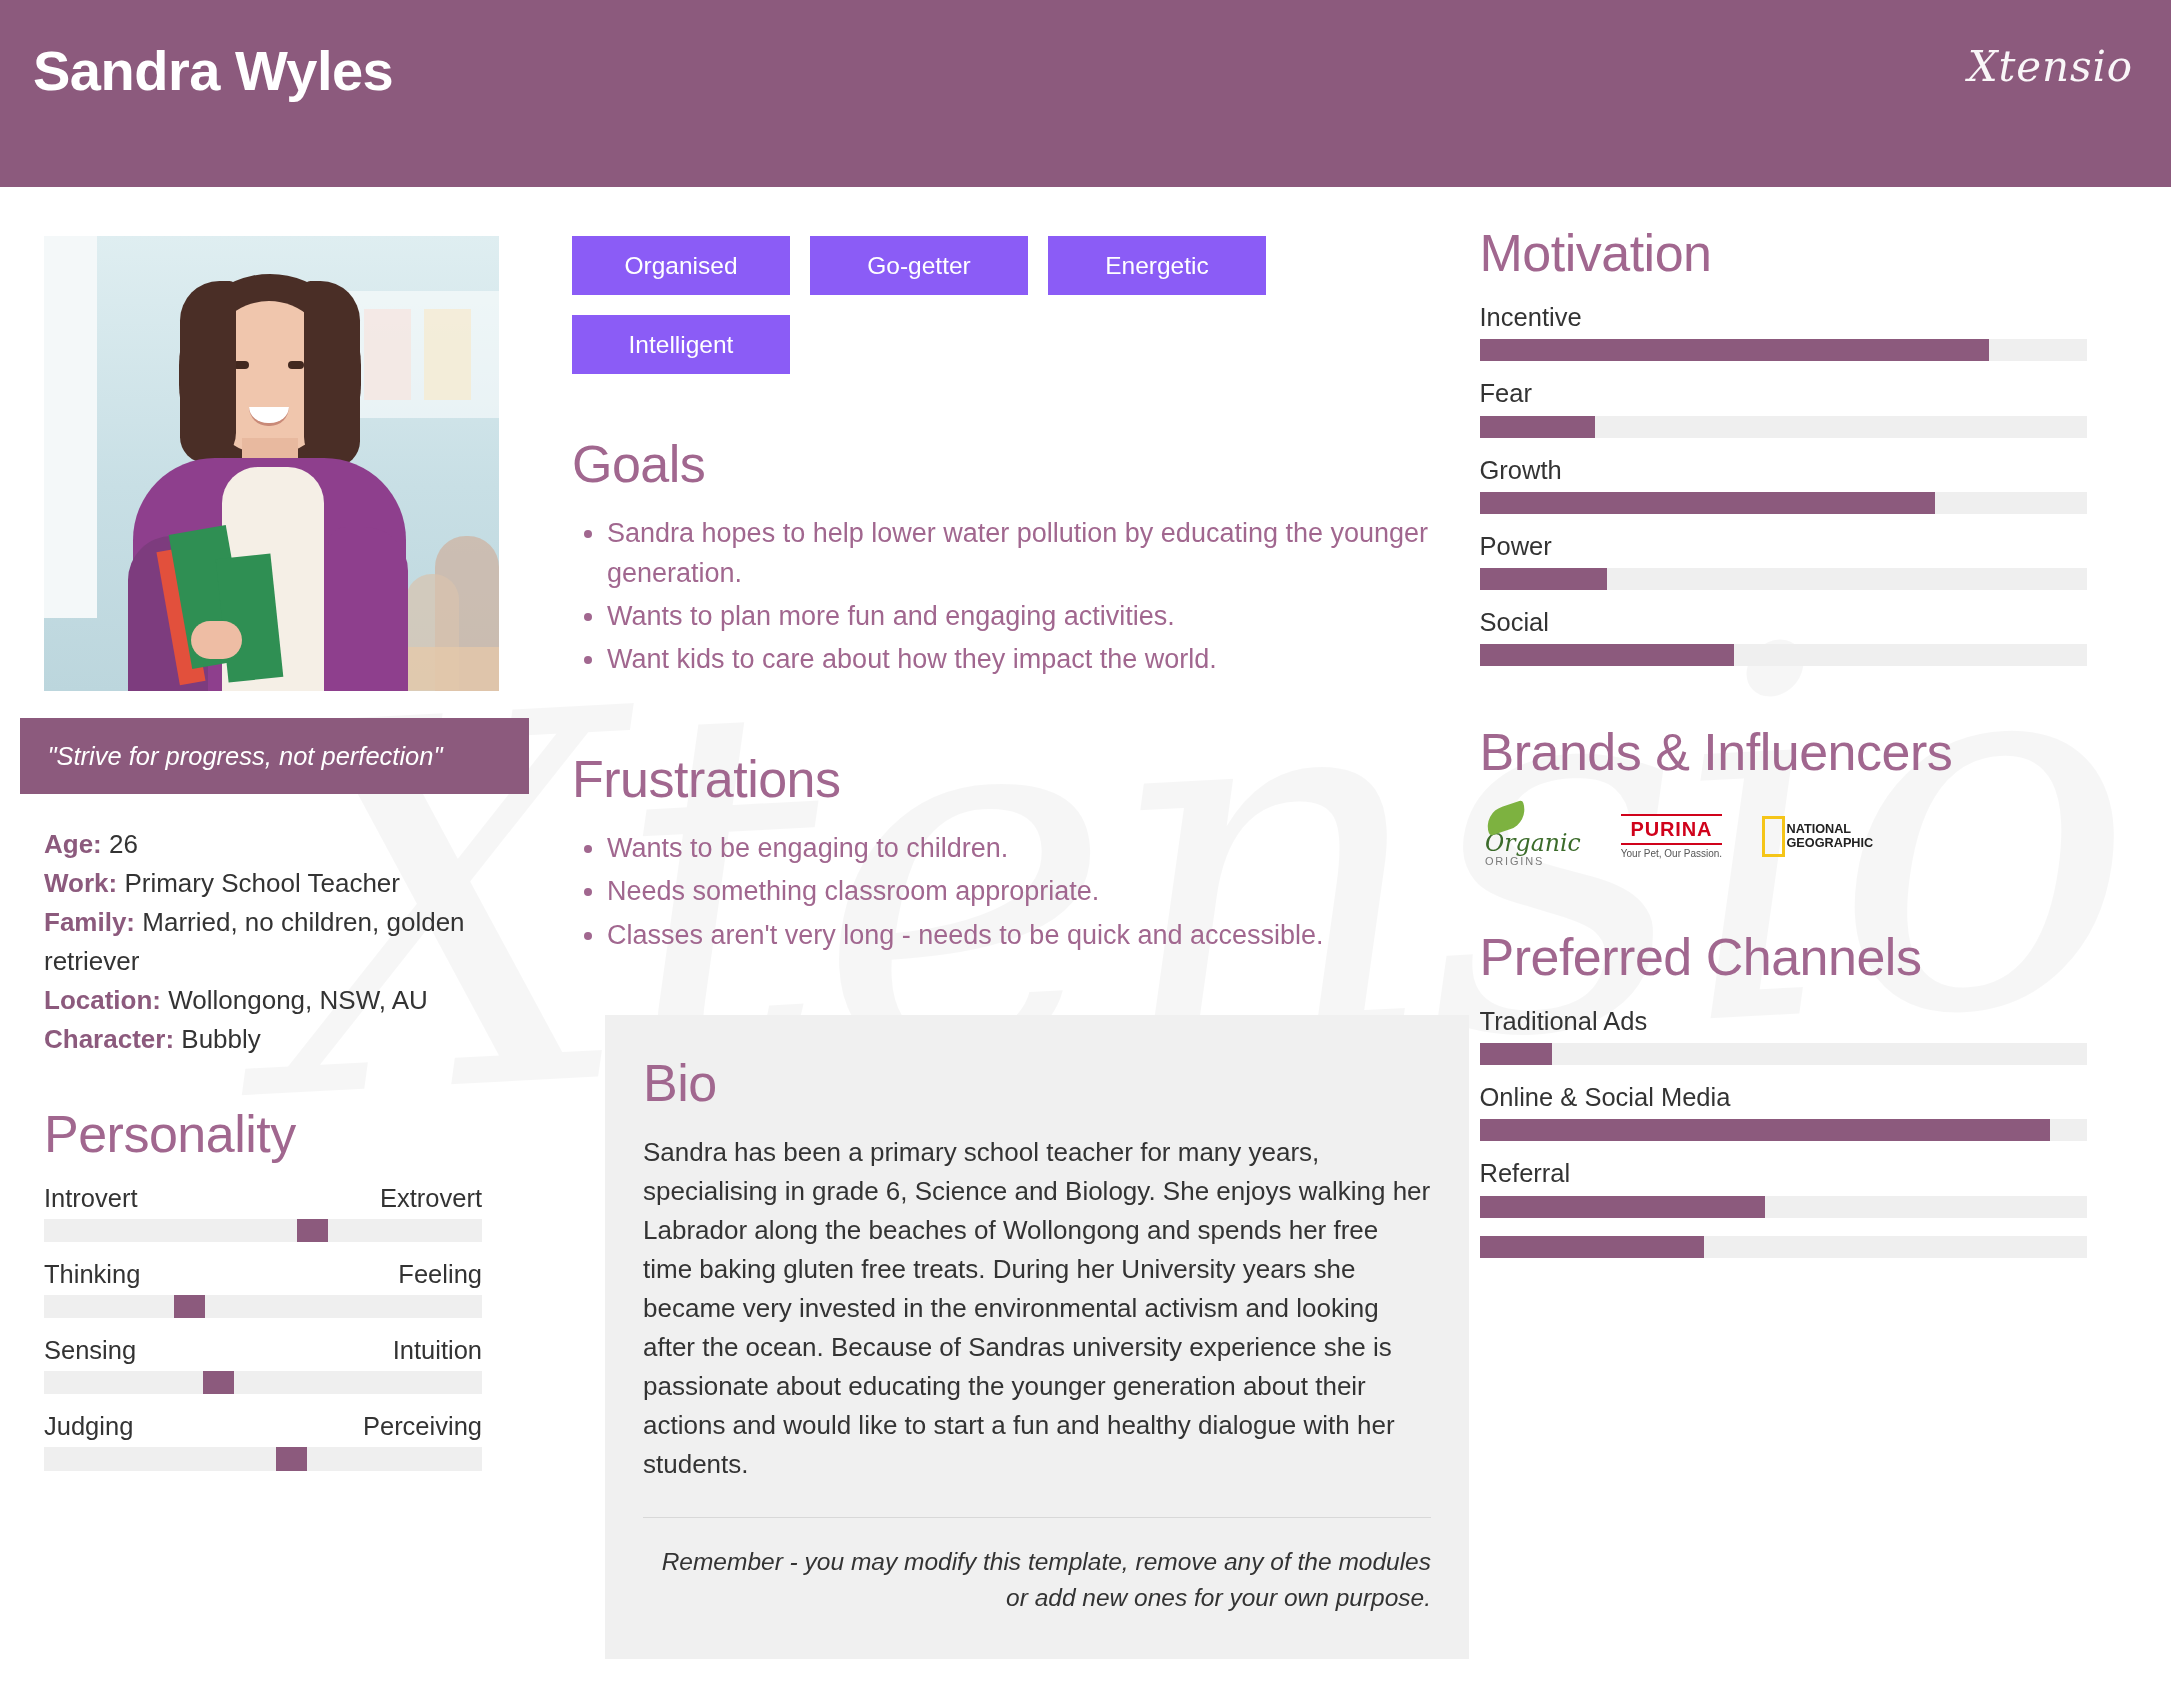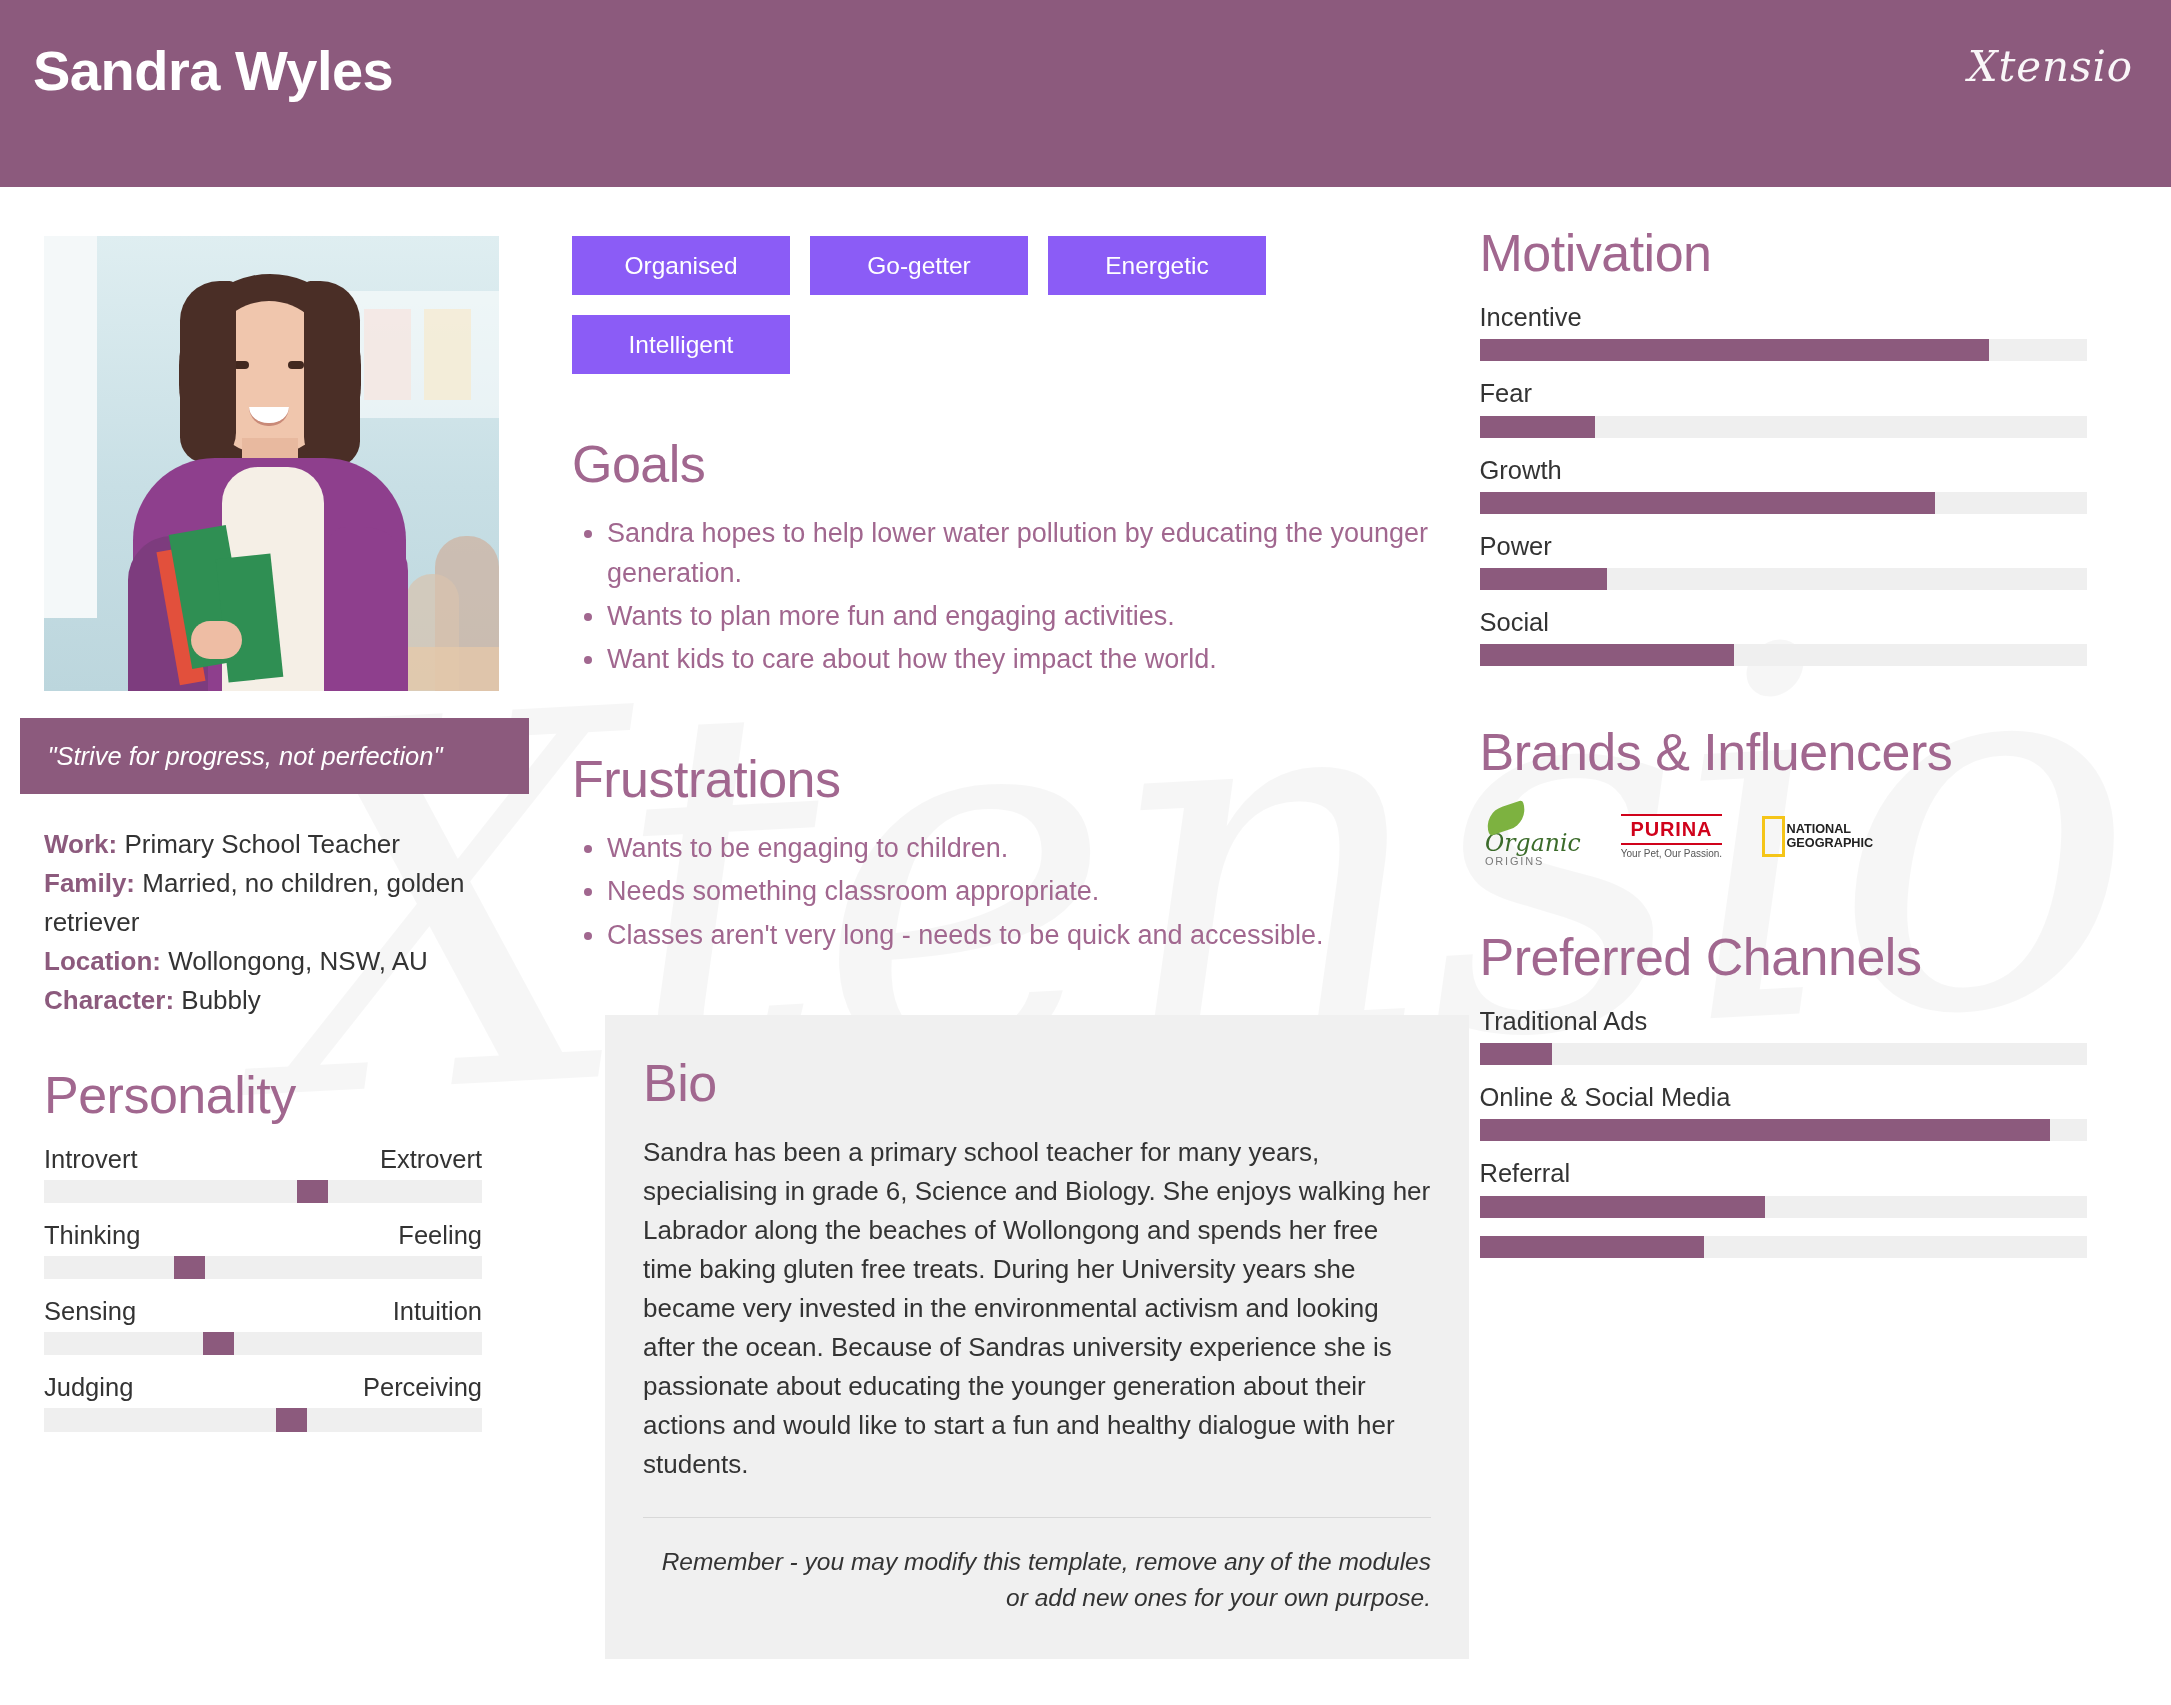--- a/index.html
+++ b/index.html
@@ -321,20 +321,24 @@
       <div class="book2"></div>
       <div class="book1"></div>
       <div class="book3"></div>
       <div class="hand"></div>
     </div>
 
     <div class="quote-box">"Strive for progress, not perfection"</div>
 
     <div class="facts">
       <div>
+        <span class="lbl">Age:</span>
+        <span>26</span>
+      </div>
+      <div>
         <span class="lbl">Work:</span>
         <span>Primary School Teacher</span>
       </div>
       <div>
         <span class="lbl">Family:</span>
         <span>Married, no children, golden retriever</span>
       </div>
       <div>
         <span class="lbl">Location:</span>
         <span>Wollongong, NSW, AU</span>

